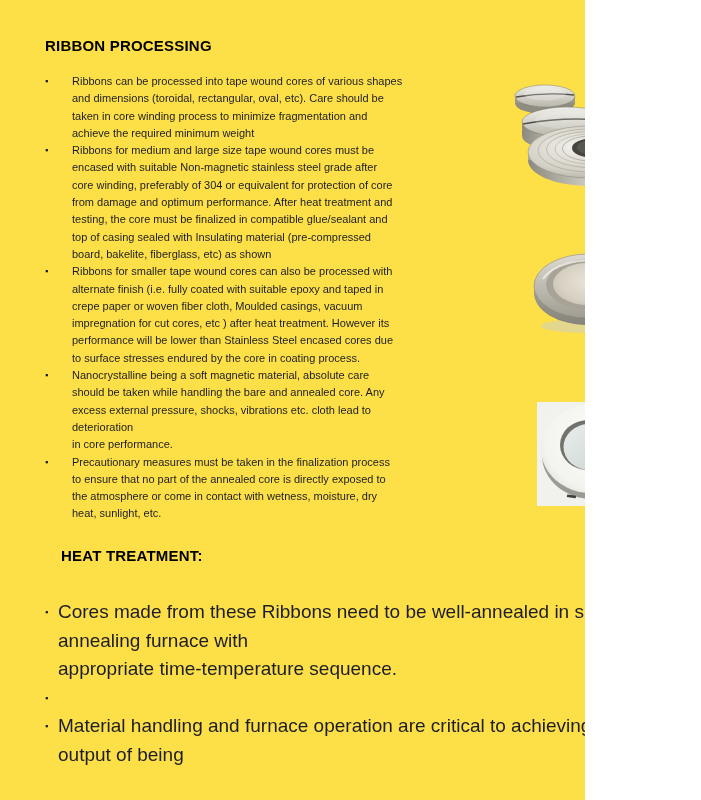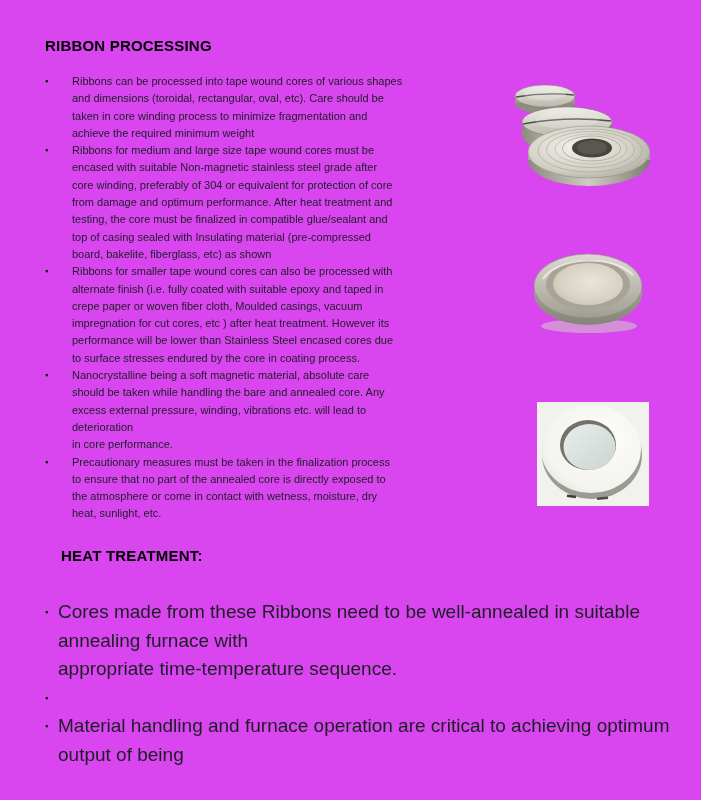--- a/index.html
+++ b/index.html
@@ -1,19 +1,19 @@
 <!DOCTYPE html>
 <html><head>
 <meta charset="utf-8">
 <style>
   html,body{margin:0;padding:0;background:#ffffff;}
   .page{
     position:relative;
-    width:701px;height:800px;
-    background:#d946ef;
+    width:585px;height:800px;
+    background:#fde047;
     font-family:"Liberation Sans", sans-serif;
     color:#1d1d26;
     overflow:hidden;
     text-decoration:underline;
   }
   .heading{
     position:absolute;
     left:45px;
     font-weight:bold;
     font-size:15px;
@@ -75,21 +75,21 @@
 alternate finish (i.e. fully coated with suitable epoxy and taped in
 crepe paper or woven fiber cloth, Moulded casings, vacuum
 impregnation for cut cores, etc ) after heat treatment. However its
 performance will be lower than Stainless Steel encased cores due
 to surface stresses endured by the core in coating process.</span>
     </div>
     <div class="li">
       <span class="marker">▪</span>
       <span class="litext">Nanocrystalline being a soft magnetic material, absolute care
 should be taken while handling the bare and annealed core. Any
-excess external pressure, winding, vibrations etc. will lead to
+excess external pressure, shocks, vibrations etc. cloth lead to
 deterioration
 in core performance.</span>
     </div>
     <div class="li">
       <span class="marker">▪</span>
       <span class="litext">Precautionary measures must be taken in the finalization process
 to ensure that no part of the annealed core is directly exposed to
 the atmosphere or come in contact with wetness, moisture, dry
 heat, sunlight, etc.</span>
     </div>

